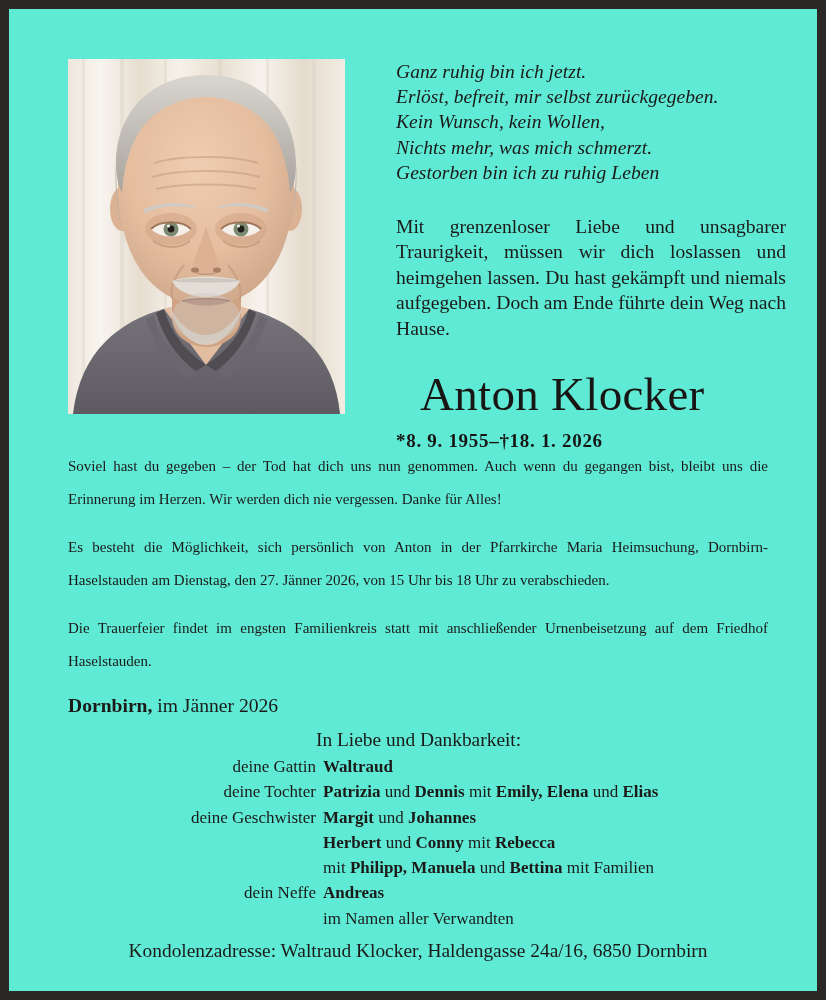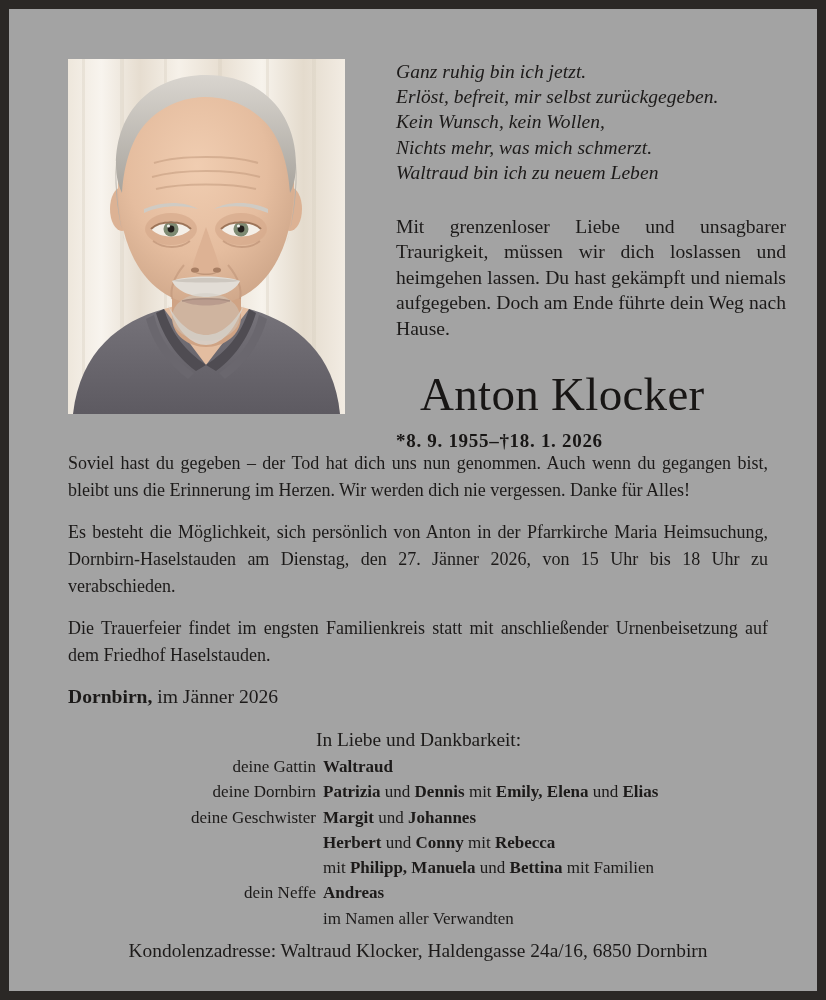--- a/index.html
+++ b/index.html
@@ -21,21 +21,21 @@
     height: 1000px;
     box-sizing: border-box;
     background: #ffffff;
     border: 9px solid #2b2826;
   }
 
   .inner {
     position: relative;
     width: 100%;
     height: 100%;
-    background: #a3a3a3;
+    background: #5eead4;
     box-sizing: border-box;
     padding-left: 40px;
   }
 
   
   .top-area {
     position: absolute;
     left: 0;
     top: 0;
     width: 808px;
@@ -100,22 +100,22 @@
 
   
   .body-col {
     position: absolute;
     left: 59px;
     top: 441px;
     width: 700px;
   }
 
   .para {
-    font-size: 18px;
-    line-height: 27px;
+    font-size: 15px;
+    line-height: 33px;
     color: #1c1a19;
     text-align: justify;
     text-justify: inter-word;
     margin: 0 0 15px 0;
   }
   .para:last-child { margin-bottom: 0; }
 
   .place-line {
     font-size: 19.6px;
     line-height: 25.6px;
@@ -281,21 +281,21 @@
           <ellipse cx="138" cy="258" rx="34" ry="24" fill="#cfc9c1" opacity="0.45"></ellipse>
         </svg>
       </div>
 
       <div class="right-col">
         <div class="poem">
           <div>Ganz ruhig bin ich jetzt.</div>
           <div>Erlöst, befreit, mir selbst zurückgegeben.</div>
           <div>Kein Wunsch, kein Wollen,</div>
           <div>Nichts mehr, was mich schmerzt.</div>
-          <div>Waltraud bin ich zu neuem Leben</div>
+          <div>Gestorben bin ich zu ruhig Leben</div>
         </div>
 
         <div class="lead">Mit grenzenloser Liebe und unsagbarer Traurigkeit, müssen wir dich loslassen und heimgehen lassen. Du hast gekämpft und niemals aufgegeben. Doch am Ende führte dein Weg nach Hause.</div>
 
         <div class="deceased-name">Anton Klocker</div>
         <div class="dates">
           <span class="sym">*</span><span>8. 9. 1955</span><span>–</span><span class="sym">†</span><span>18. 1. 2026</span>
         </div>
       </div>
     </div>
@@ -311,21 +311,21 @@
 
     <div class="family">
       <div class="family-heading">In Liebe und Dankbarkeit:</div>
       <table class="fam-table">
         <tbody>
           <tr>
             <td class="fam-rel">deine Gattin</td>
             <td class="fam-names"><b>Waltraud</b></td>
           </tr>
           <tr>
-            <td class="fam-rel">deine Dornbirn</td>
+            <td class="fam-rel">deine Tochter</td>
             <td class="fam-names"><b>Patrizia</b> und <b>Dennis</b> mit <b>Emily, Elena</b> und <b>Elias</b></td>
           </tr>
           <tr>
             <td class="fam-rel">deine Geschwister</td>
             <td class="fam-names"><b>Margit</b> und <b>Johannes</b></td>
           </tr>
           <tr>
             <td class="fam-rel"></td>
             <td class="fam-names"><b>Herbert</b> und <b>Conny</b> mit <b>Rebecca</b></td>
           </tr>

